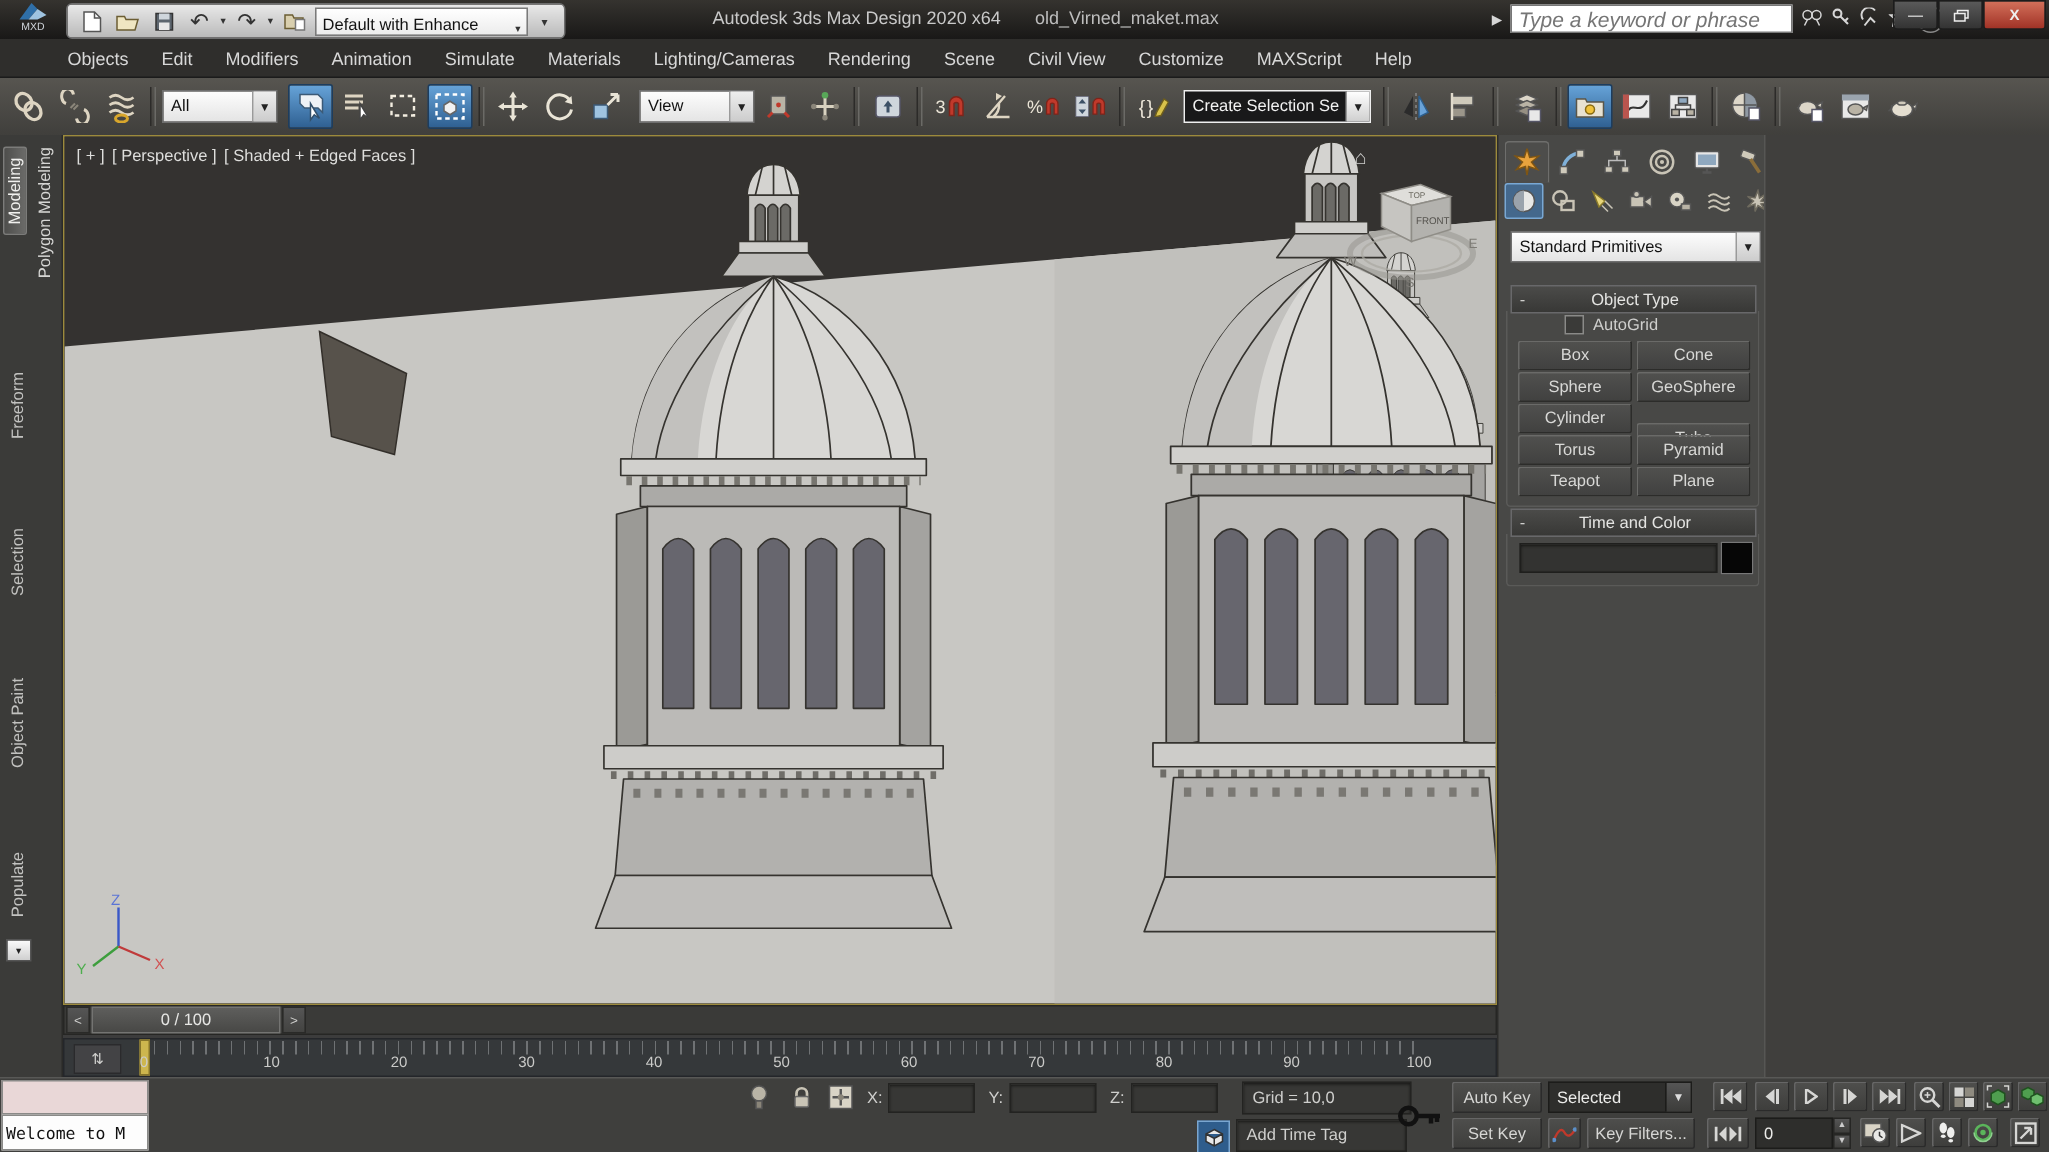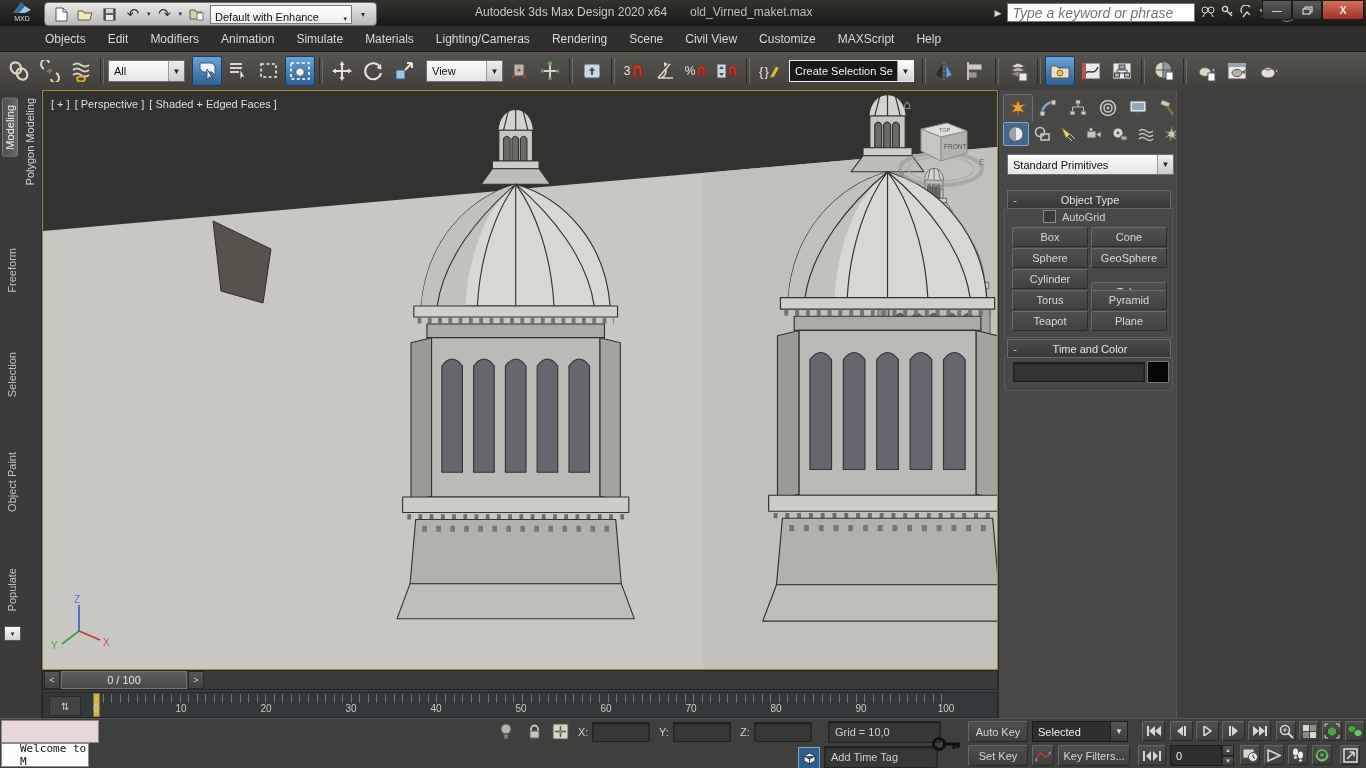--- a/index.html
+++ b/index.html
@@ -92,22 +92,22 @@
   .tb-icon{left:6px;top:3px;width:30px;height:18px;background:#434345;border:1px solid #2a2a2c;color:#cfcfcd;
       font-size:10px;display:flex;align-items:center;justify-content:center;}
   .ticks{left:51px;top:1px;width:856px;height:9px;
       background:repeating-linear-gradient(90deg,#6f7274 0 1px,transparent 1px 8.56px);}
   .tick-label{position:absolute;top:10px;width:24px;text-align:center;font-size:10px;color:#cbcbc9;}
   .tb-marker{left:50px;top:0;width:7px;height:24px;background:#cdb64e;border:1px solid #86742a;box-sizing:border-box;}
 
   
   .statusbar{left:0;top:718px;width:1366px;height:50px;background:#3f3f3d;border-top:1px solid #585856;box-sizing:border-box;}
   .listener-pink{left:1px;top:1px;width:98px;height:23px;background:#e9d7d7;border:1px solid #8a8a88;box-sizing:border-box;}
-  .listener-white{left:1px;top:24px;width:88px;height:24px;background:#fdfdfd;border:1px solid #8a8a88;box-sizing:border-box;
-      font-family:"DejaVu Sans Mono",monospace;font-size:11px;color:#111;display:flex;align-items:center;padding-left:18px;}
+  .listener-white{left:1px;top:24px;width:98px;height:24px;background:#fdfdfd;border:1px solid #8a8a88;box-sizing:border-box;
+      font-family:"DejaVu Sans Mono",monospace;font-size:11px;color:#111;display:flex;align-items:center;padding-left:2px;}
   .sfield{background:#373735;border:1px solid #232321;box-shadow:inset 0 1px 2px #1a1a18;color:#cfcfcd;
       font-size:11px;display:flex;align-items:center;padding-left:6px;box-sizing:border-box;}
   .slabel{color:#cfcfcd;font-size:11px;}
   .sbtn{background:linear-gradient(#4e4e4c,#3e3e3c);border:1px solid;border-color:#666 #2b2b2b #2b2b2b #666;
       color:#d6d6d4;font-size:11px;display:flex;align-items:center;justify-content:center;box-sizing:border-box;border-radius:2px;}
   .pb{width:23px;height:20px;}
   .navic{width:20px;height:20px;}
   .dd-anim{background:#2e2e2c;border:1px solid #1c1c1a;color:#ececea;font-size:11px;display:flex;align-items:center;
       padding-left:5px;box-sizing:border-box;}
   .dd-anim .arr{margin-left:auto;width:16px;height:100%;display:flex;align-items:center;justify-content:center;

